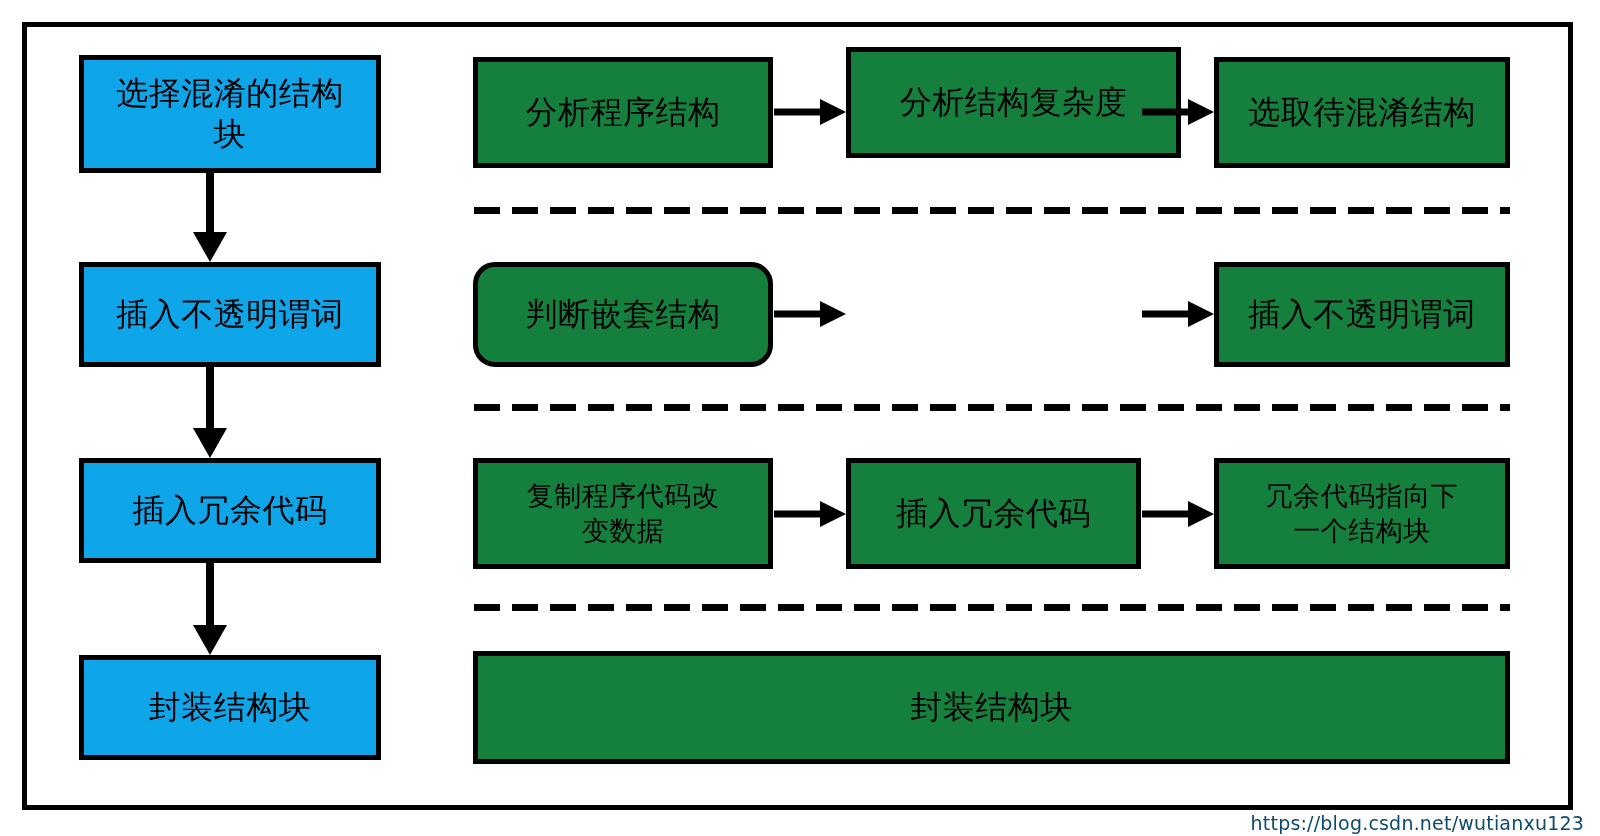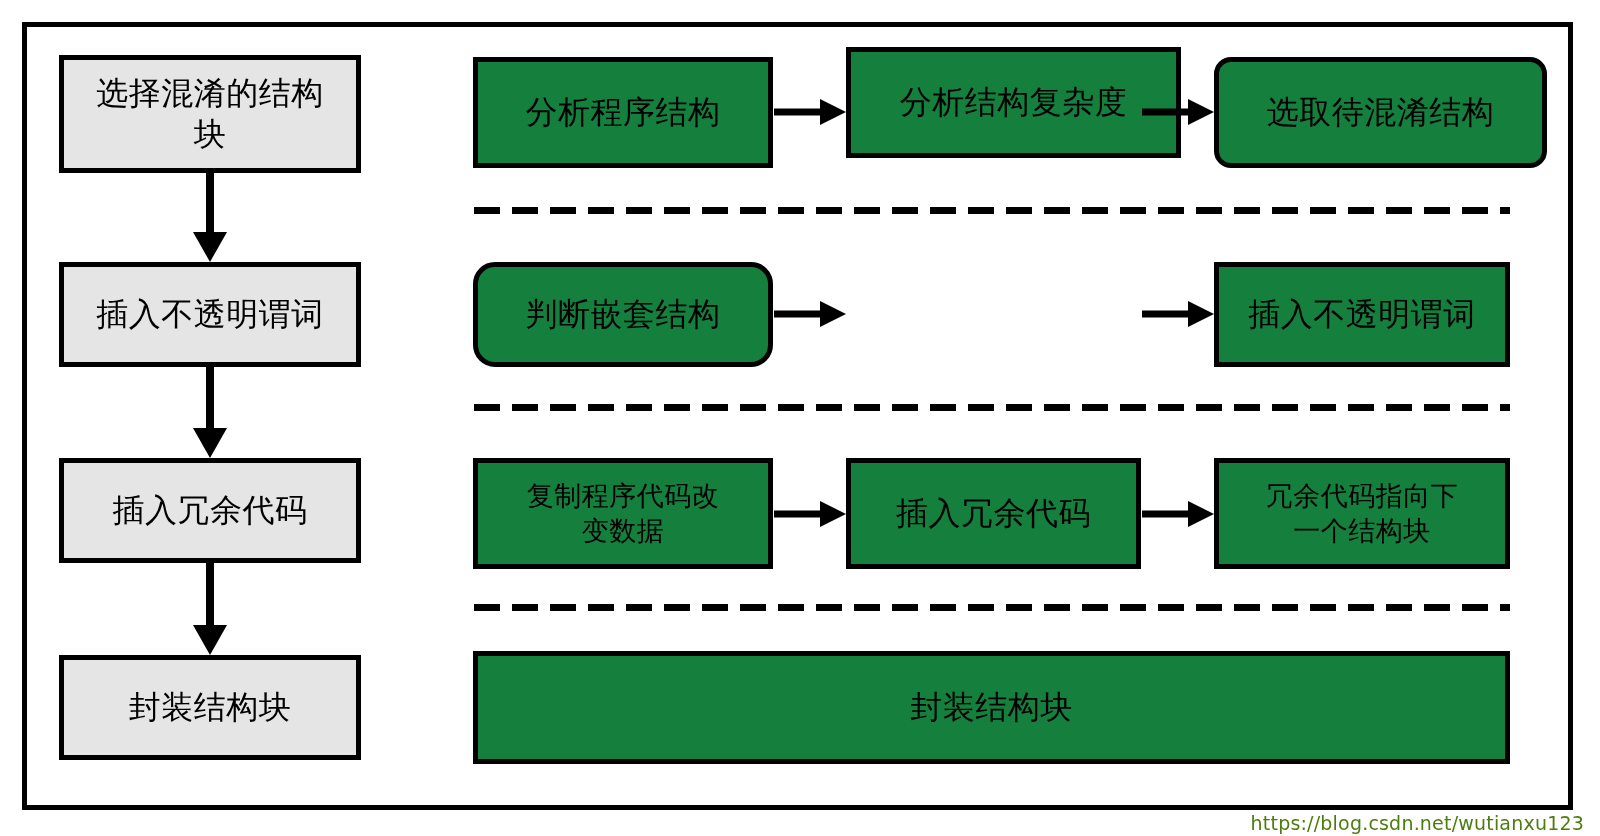--- a/index.html
+++ b/index.html
@@ -43,21 +43,22 @@
     justify-content: center;
     text-align: center;
     color: #000000;
     font-size: 32px;
     line-height: 1.28;
     letter-spacing: 0.5px;
     padding: 2px 6px;
     white-space: pre-line;
   }
   .node.pink {
-    background: #e5e5e5;
+    background: #0ea5e9;
+    margin-left: 20px;
   }
   .node.wide-text {
     font-size: 27px;
   }
 
   
   .arrow-v {
     position: absolute;
     width: 34px;
   }
@@ -117,21 +118,21 @@
       rgba(255,255,255,0) 38px
     );
   }
 
   
   .watermark {
     position: absolute;
     right: 16px;
     bottom: 2px;
     font-size: 19px;
-    color: #4d7c0f;
+    color: #0c4a6e;
     letter-spacing: 0.2px;
     font-family: "DejaVu Sans", "Liberation Sans", sans-serif;
     user-select: none;
     white-space: nowrap;
   }
 </style>
 </head>
 <body>
 
 <div id="canvas">
@@ -169,21 +170,21 @@
     <div class="head"></div>
   </div>
 
   <div class="node" style="left:846px; top:47px; width:335px; height:111px;">分析结构复杂度</div>
 
   <div class="arrow-h" style="left:1142px; top:99px; width:72px;">
     <div class="stem" style="width:50px;"></div>
     <div class="head"></div>
   </div>
 
-  <div class="node" style="left:1214px; top:57px; width:333px; height:111px;border-radius:17px;">选取待混淆结构</div>
+  <div class="node" style="left:1214px; top:57px; width:296px; height:111px;">选取待混淆结构</div>
 
   <div class="divider" style="left:474px; top:207px; width:1036px;"></div>
 
   <div class="node" style="left:473px; top:262px; width:300px; height:105px;border-radius:22px;">判断嵌套结构</div>
 
   <div class="arrow-h" style="left:774px; top:301px; width:72px;">
     <div class="stem" style="width:50px;"></div>
     <div class="head"></div>
   </div>
 

